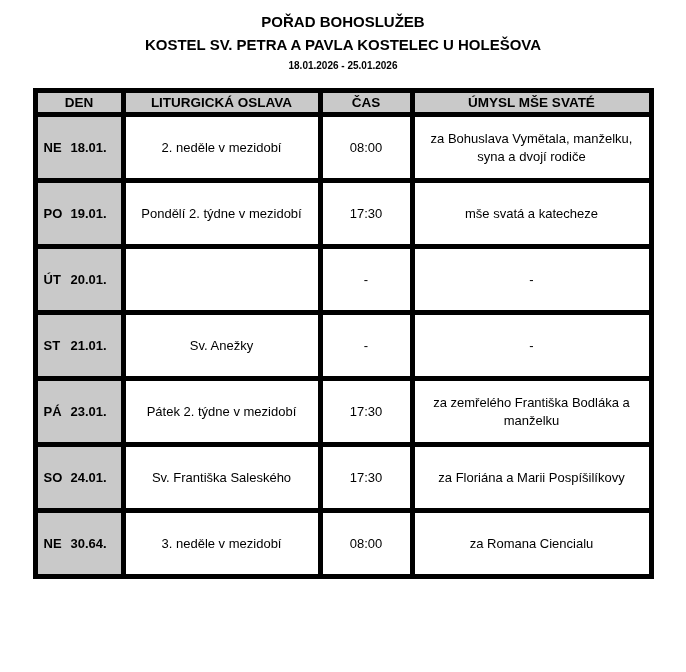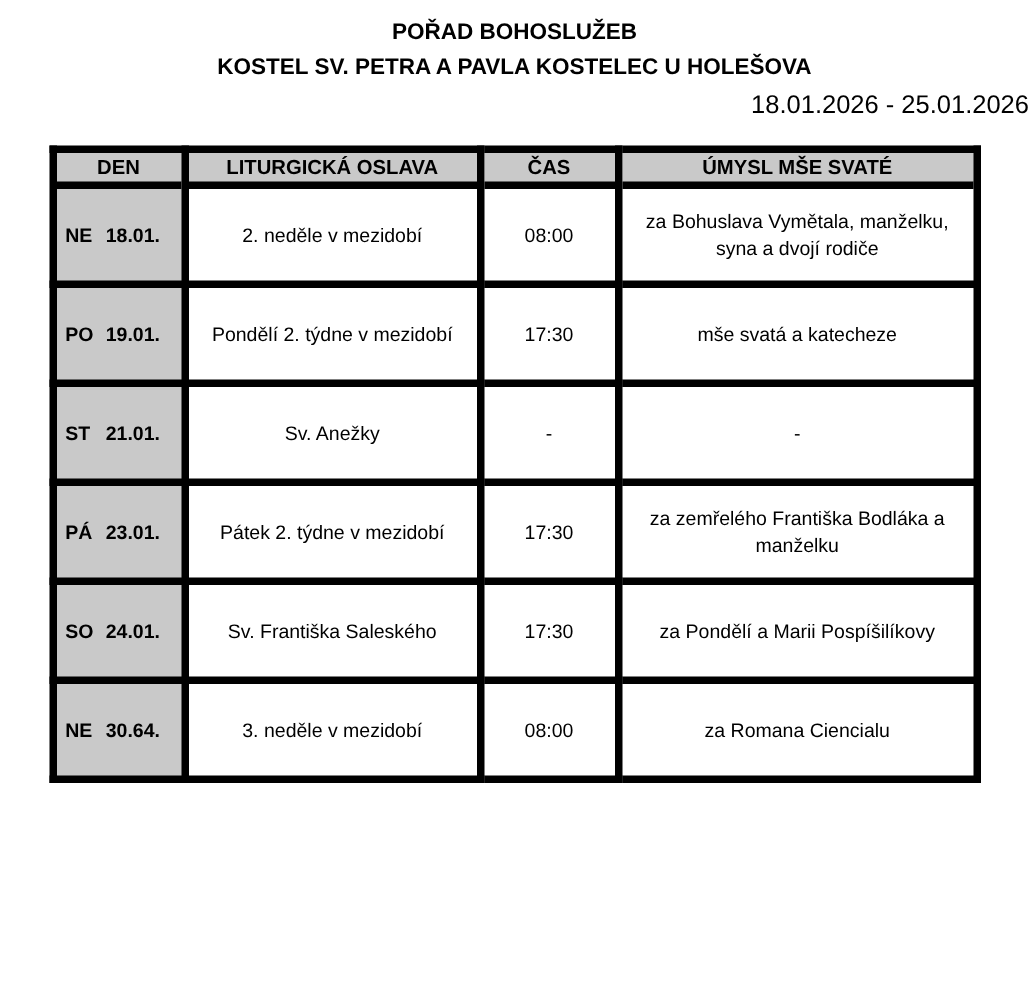--- a/index.html
+++ b/index.html
@@ -18,24 +18,23 @@
     padding-top: 12px;
     background: #ffffff;
   }
   .titles { text-align: center; line-height: 1.35; }
   .title, .subtitle {
     font-size: 15px;
     font-weight: bold;
     margin: 0 0 3px 0;
   }
   .daterange {
-    font-size: 17px;
-    font-weight: normal;
+    font-size: 10px;
+    font-weight: bold;
     margin: 2px 0 0 0;
-    text-align: right;
   }
   table.schedule {
     border-collapse: collapse;
     table-layout: fixed;
     width: 616px;
     margin: 16px auto 0 auto;
     border: 3px solid #000000;
   }
   col.c-den   { width: 88px; }
   col.c-osl   { width: 197px; }
@@ -106,41 +105,47 @@
         <td class="int-cell">za Bohuslava Vymětala, manželku, syna a dvojí rodiče</td>
       </tr>
 
       <tr>
         <td class="day-cell"><span class="abbr">PO</span><span>19.01.</span></td>
         <td class="cel-cell">Pondělí 2. týdne v mezidobí</td>
         <td class="time-cell">17:30</td>
         <td class="int-cell">mše svatá a katecheze</td>
       </tr>
 
+      <tr>
+        <td class="day-cell"><span class="abbr">ÚT</span><span>20.01.</span></td>
+        <td class="cel-cell"></td>
+        <td class="time-cell">-</td>
+        <td class="int-cell">-</td>
+      </tr>
 
       <tr>
         <td class="day-cell"><span class="abbr">ST</span><span>21.01.</span></td>
         <td class="cel-cell">Sv. Anežky</td>
         <td class="time-cell">-</td>
         <td class="int-cell">-</td>
       </tr>
 
 
       <tr>
         <td class="day-cell"><span class="abbr">PÁ</span><span>23.01.</span></td>
         <td class="cel-cell">Pátek 2. týdne v mezidobí</td>
         <td class="time-cell">17:30</td>
         <td class="int-cell">za zemřelého Františka Bodláka a manželku</td>
       </tr>
 
       <tr>
         <td class="day-cell"><span class="abbr">SO</span><span>24.01.</span></td>
         <td class="cel-cell">Sv. Františka Saleského</td>
         <td class="time-cell">17:30</td>
-        <td class="int-cell">za Pondělí a Marii Pospíšilíkovy</td>
+        <td class="int-cell">za Floriána a Marii Pospíšilíkovy</td>
       </tr>
 
       <tr>
         <td class="day-cell"><span class="abbr">NE</span><span>30.64.</span></td>
         <td class="cel-cell">3. neděle v mezidobí</td>
         <td class="time-cell">08:00</td>
         <td class="int-cell">za Romana Ciencialu</td>
       </tr>
 
     </tbody>

